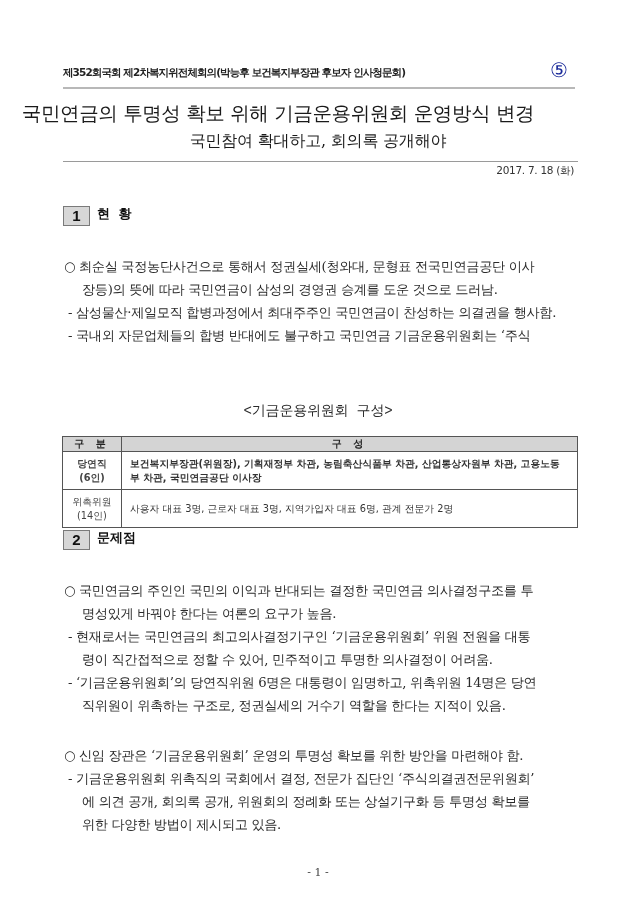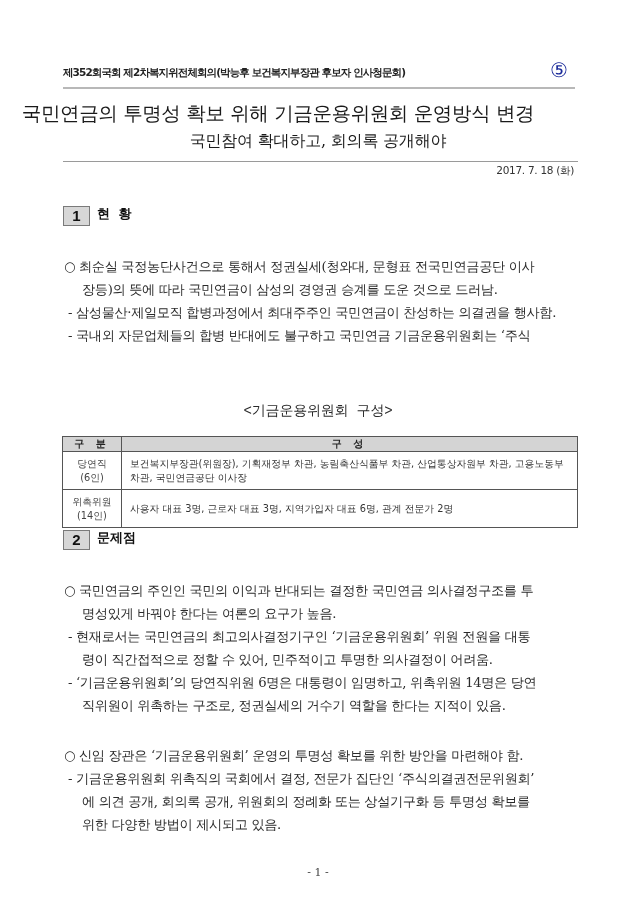--- a/index.html
+++ b/index.html
@@ -32,21 +32,21 @@
   .para .ind { padding-left: 18px; }
 
   .tbl-caption { left: 0; width: 636px; top: 402px; text-align: center; font-size: 14px;
                  color: #2a2a2a; letter-spacing: -0.2px; font-family: Liberation Mono, monospace; }
   table.tbl { position: absolute; left: 62px; top: 396px; width: 516px; border-collapse: collapse;
               font-family: "DejaVu Sans", sans-serif; font-size: 9.8px; color: #333; margin-top: 40px; }
   table.tbl th { background: #d4d4d4; border: 1px solid #555; height: 14px; padding: 0; font-weight: bold;
                  font-size: 10px; letter-spacing: 4px; color: #222; }
   table.tbl td { border: 1px solid #555; padding: 2px 8px; line-height: 14px; vertical-align: middle; }
   table.tbl td.cat { width: 58px; text-align: center; padding: 2px 0; color: #444; }
-  table.tbl tr.r1 td { height: 33px; }
+  table.tbl tr.r1 td { height: 33px; font-weight: bold; }
   table.tbl tr.r2 td { height: 33px; }
 
   .page-num { left: 0; width: 636px; top: 866px; text-align: center; font-size: 11px; color: #444; }
 </style>
 </head>
 <body>
 
 <div class="abs hdr-text">제352회국회 제2차복지위전체회의(박능후 보건복지부장관 후보자 인사청문회)</div>
 <div class="abs hdr-num">⑤</div>
 <div class="abs hdr-line"></div>

